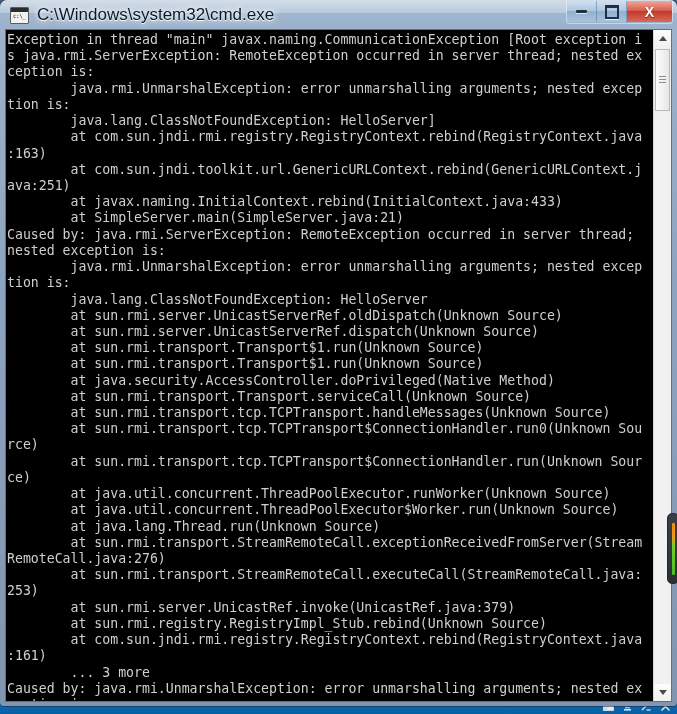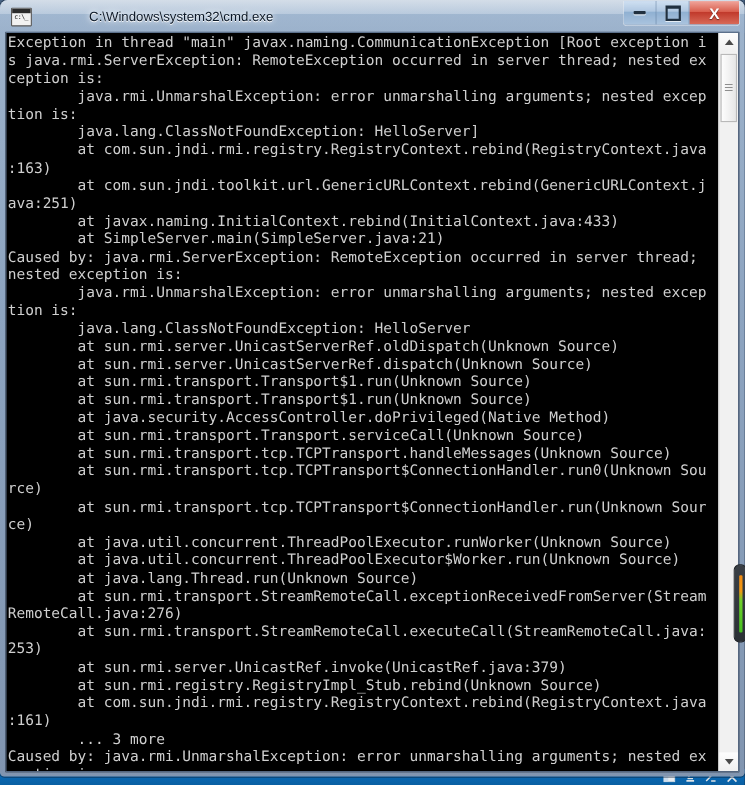--- a/index.html
+++ b/index.html
@@ -99,29 +99,28 @@
     position: absolute;
     left: 2px; top: 5px;
     color: #1b1b1b;
     font-size: 6px;
     line-height: 6px;
     font-family: "DejaVu Sans Mono", monospace;
     letter-spacing: -0.5px;
   }
   #window-title {
     font-family: "Liberation Sans", sans-serif;
-    font-size: 12px;
+    font-size: 17px;
     color: #0b1726;
     text-shadow:
       0 0 5px rgba(255,255,255,.95),
       0 0 9px rgba(255,255,255,.85),
       0 1px 0 rgba(255,255,255,.9);
     white-space: nowrap;
     flex: none;
-    margin-left: 44px;
   }
 
   
   #win-controls {
     position: absolute;
     right: 4px;
     top: 1px;
     display: flex;
     height: 22px;
     border: 1px solid rgba(255,255,255,.45);

